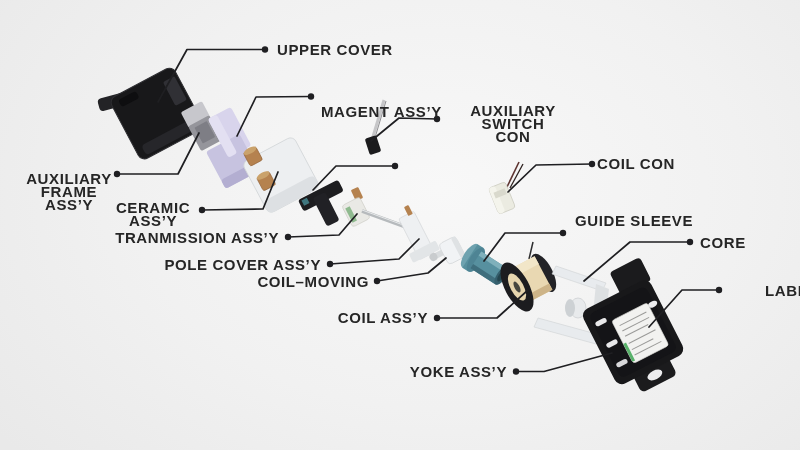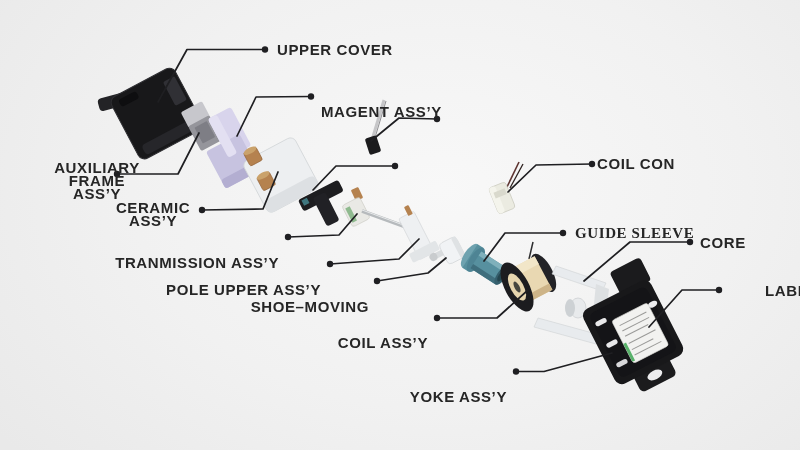--- a/index.html
+++ b/index.html
@@ -16,32 +16,32 @@
   .part-label {
     position: absolute;
     font-size: 15px;
     line-height: 13px;
     font-weight: 700;
     letter-spacing: 0.6px;
     color: #262626;
     white-space: pre-line;
   }
   .align-c { text-align: center; }
-  .align-r { text-align: right; margin-top: 25px; }
+  .align-r { text-align: right; }
   #lbl-upper-cover        { left: 277px; top: 43px;  }
   #lbl-magent-assy        { left: 321px; top: 105px;  }
   #lbl-auxiliary-switch-con { left: 448px; top: 104px; width: 130px; }
-  #lbl-auxiliary-frame-assy { left: 10px;  top: 161px; width: 118px; margin-left: 28px; }
+  #lbl-auxiliary-frame-assy { left: 10px;  top: 172px; width: 118px; }
   #lbl-ceramic-assy       { left: 112px; top: 201px; width: 82px;  }
   #lbl-auxiliary-switch-assy{ left: 386px; top: 158px; width: 104px; }
   #lbl-coil-con           { left: 597px; top: 157px; }
   #lbl-tranmission-assy   { right: 521px; top: 231px; }
   #lbl-pole-shoe-assy     { right: 479px; top: 258px; }
   #lbl-core-moving        { right: 431px; top: 275px; }
-  #lbl-guide-sleeve       { left: 575px; top: 227px; font-family: Liberation Serif, serif; }
+  #lbl-guide-sleeve       { left: 575px; top: 214px; }
   #lbl-yoke               { left: 700px; top: 236px; }
   #lbl-label              { left: 753px; top: 284px; padding-left: 12px; }
   #lbl-coil-assy          { right: 372px; top: 311px; }
   #lbl-base-assy          { right: 293px; top: 365px; }
 </style>
 </head>
 <body>
 
 <div class="scene">
 
@@ -214,27 +214,29 @@
       <circle cx="563" cy="233" r="3.2"></circle>
       <circle cx="690" cy="242" r="3.2"></circle>
       <circle cx="719" cy="290" r="3.2"></circle>
       <circle cx="437" cy="318" r="3.2"></circle>
       <circle cx="516" cy="371.5" r="3.2"></circle>
     </g>
   </svg>
 
   <div class="part-label" id="lbl-upper-cover">UPPER COVER</div>
   <div class="part-label" id="lbl-magent-assy">MAGENT ASS’Y</div>
+  <div class="part-label align-c" id="lbl-auxiliary-switch-con">AUXILIARY SWITCH
+CON</div>
   <div class="part-label align-c" id="lbl-auxiliary-frame-assy">AUXILIARY FRAME
 ASS’Y</div>
   <div class="part-label align-c" id="lbl-ceramic-assy">CERAMIC
 ASS’Y</div>
   <div class="part-label" id="lbl-coil-con">COIL CON</div>
   <div class="part-label align-r" id="lbl-tranmission-assy">TRANMISSION ASS’Y</div>
-  <div class="part-label align-r" id="lbl-pole-shoe-assy">POLE UPPER ASS’Y</div>
-  <div class="part-label align-r" id="lbl-core-moving">SHOE–MOVING</div>
+  <div class="part-label align-r" id="lbl-pole-shoe-assy">POLE COVER ASS’Y</div>
+  <div class="part-label align-r" id="lbl-core-moving">COIL–MOVING</div>
   <div class="part-label" id="lbl-guide-sleeve">GUIDE SLEEVE</div>
   <div class="part-label" id="lbl-yoke">CORE</div>
   <div class="part-label" id="lbl-label">LABEL</div>
   <div class="part-label align-r" id="lbl-coil-assy">COIL ASS’Y</div>
   <div class="part-label align-r" id="lbl-base-assy">YOKE ASS’Y</div>
 
 </div>
 
 </body></html>

